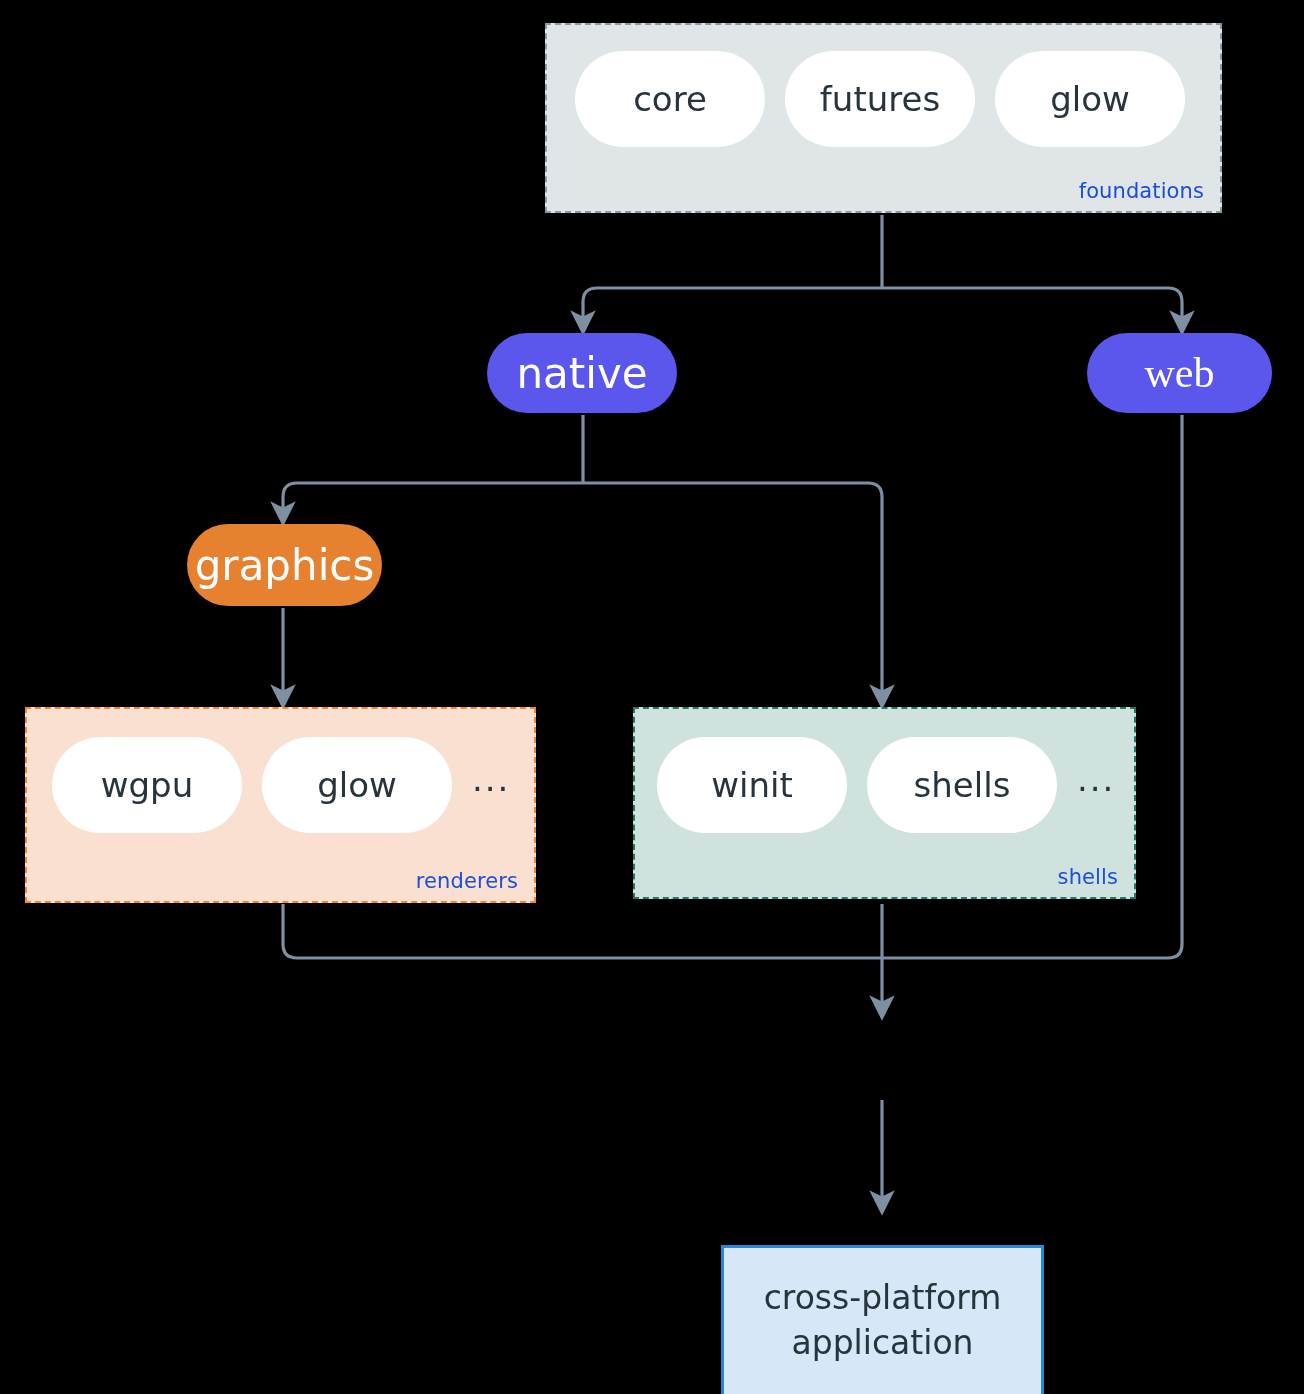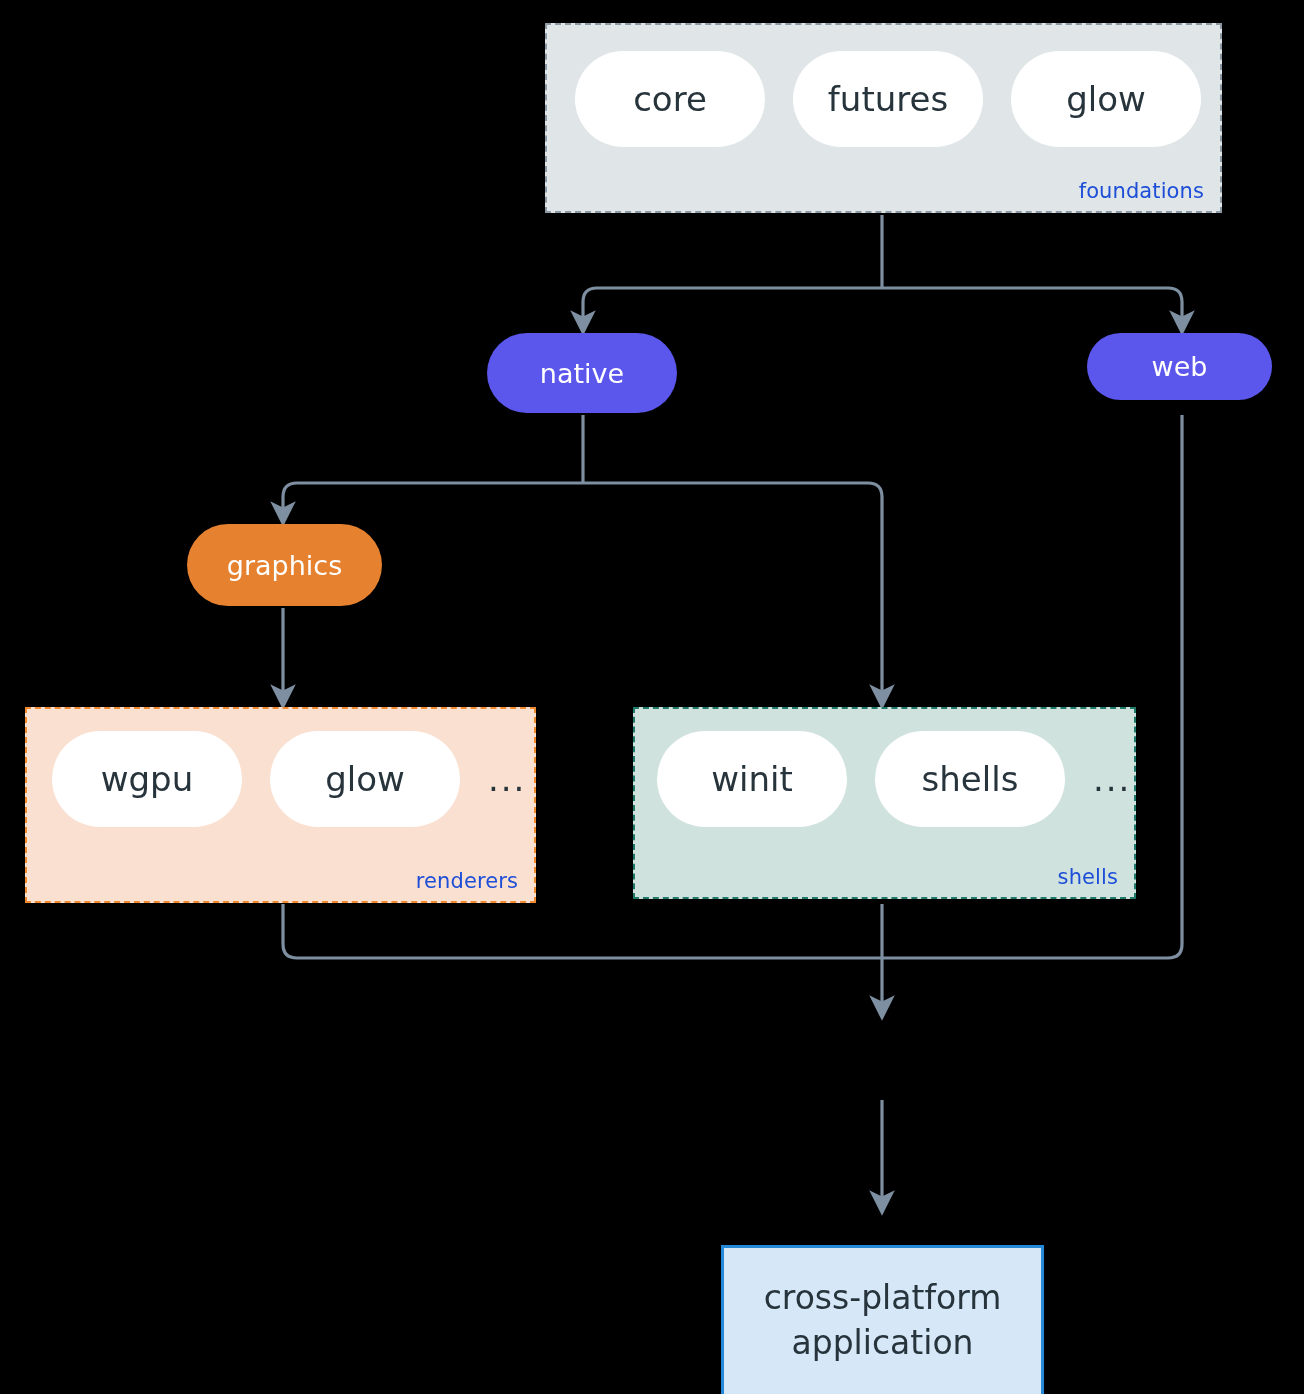--- a/index.html
+++ b/index.html
@@ -37,22 +37,22 @@
     bottom: 8px;
     font-size: 21px;
     color: #1d4ed8;
     letter-spacing: 0.1px;
     white-space: nowrap;
   }
   .group-row {
     position: absolute;
     left: 0; top: 0;
     display: flex;
-    align-items: flex-start;
-    gap: 28px;
+    align-items: flex-end;
+    gap: 20px;
   }
 
   #group-foundations {
     left: 545px;
     top: 23px;
     width: 677px;
     height: 190px;
     background: #e0e5e7;
     border: 2px dashed #8b9aa5;
   }
@@ -104,33 +104,34 @@
   }
 
   .node {
     position: absolute;
     display: flex;
     align-items: center;
     justify-content: center;
     box-sizing: border-box;
     white-space: nowrap;
     color: #ffffff;
-    font-size: 27px;
+    font-size: 42px;
   }
   .node-pill { border-radius: 999px; }
 
   #node-native {
     left: 487px; top: 333px;
     width: 190px; height: 80px;
     background: #5b56ec;
   }
   #node-web {
     left: 1087px; top: 333px;
-    width: 185px; height: 67px;
+    width: 185px; height: 80px;
     background: #5b56ec;
+    font-family: Liberation Serif, serif;
   }
   #node-graphics {
     left: 187px; top: 524px;
     width: 195px; height: 82px;
     background: #e5812f;
   }
   #node-iced {
     left: 786px; top: 1018px;
     width: 192px; height: 80px;
     background: #2389d8;

